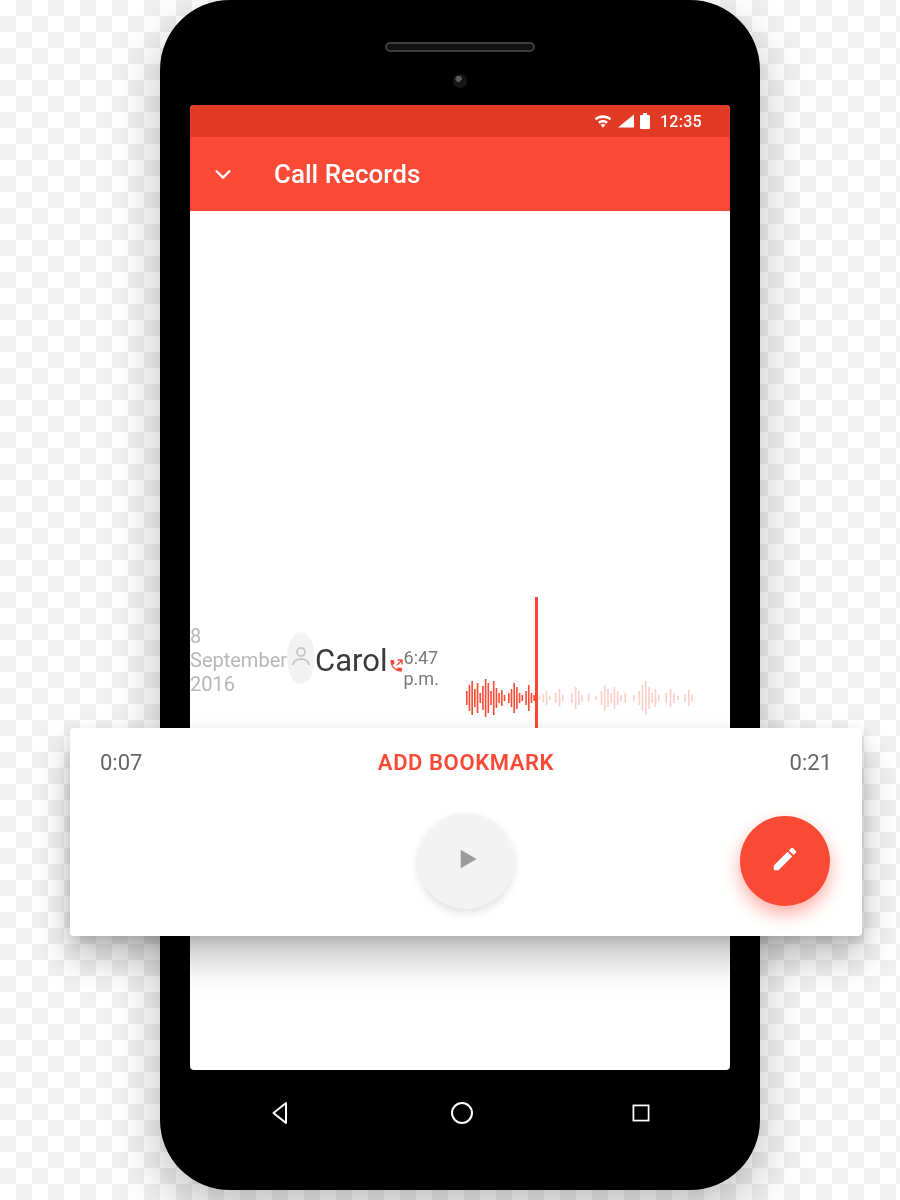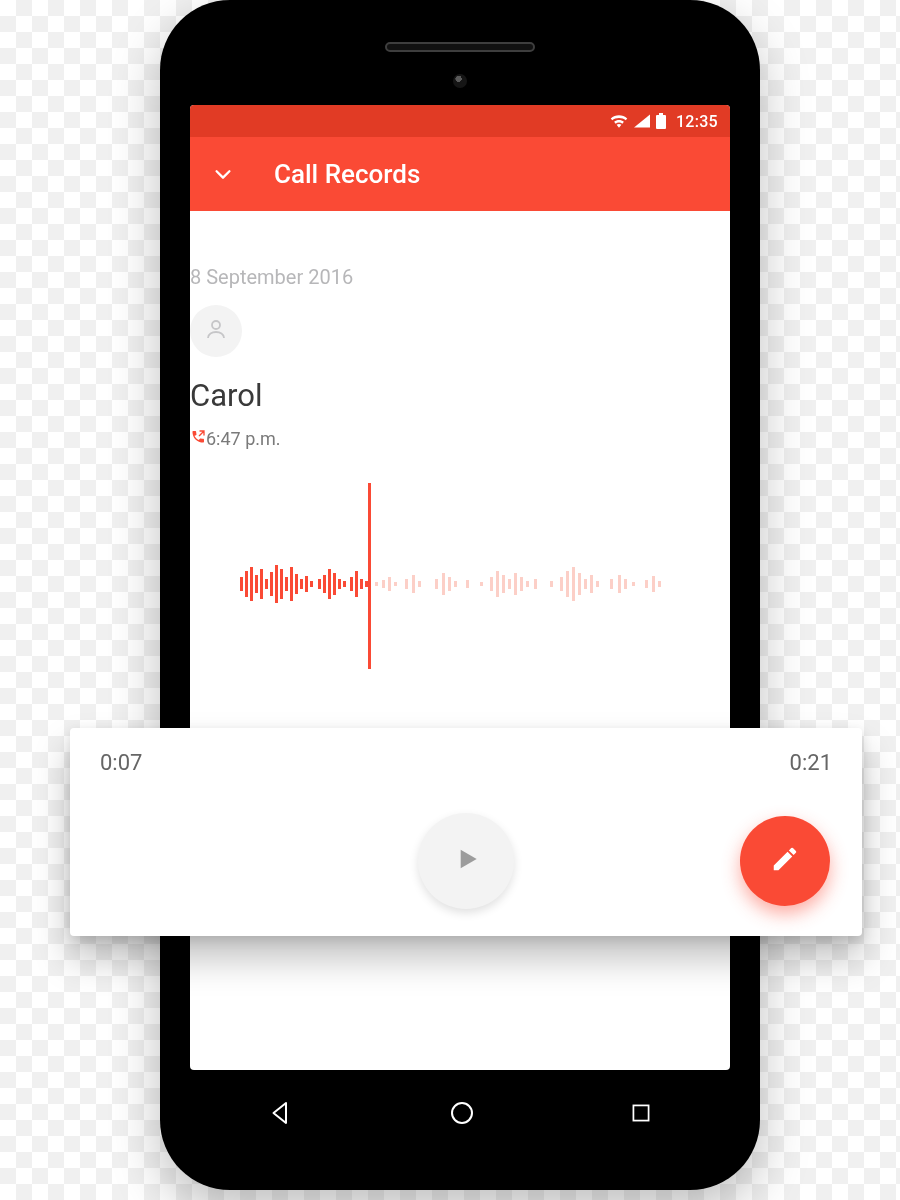--- a/index.html
+++ b/index.html
@@ -78,21 +78,21 @@
 
   
   .status-bar {
     height: 32px;
     background: var(--accent-dark);
     color: #fff;
     display: flex;
     justify-content: flex-end;
     align-items: center;
     gap: 6px;
-    padding: 0 12px;
+    padding: 0 28px;
     font-size: 16px;
     letter-spacing: .3px;
   }
   .status-bar svg { display:block; }
   .status-time { margin-left: 4px; font-weight: 500; }
 
   .app-bar {
     height: 74px;
     background: var(--accent);
     color: #fff;
@@ -102,21 +102,22 @@
     padding: 0 22px;
     font-size: 26px;
     font-weight: 500;
   }
   .app-bar .chev { display:flex; }
 
   
   .detail {
     padding-top: 54px;
     display: flex;
-    flex-direction: column;
+    flex-direction: row;
+    align-items: center;
     flex: 1 0 auto;
   }
   .date {
     color: var(--muted);
     font-size: 20px;
     margin-bottom: 16px;
   }
   .avatar {
     width: 52px;
     height: 52px;
@@ -376,20 +377,21 @@
       <svg width="26" height="26" viewBox="0 0 24 24" fill="none" stroke="#fff" stroke-width="1.6">
           <rect x="5" y="5" width="14" height="14"></rect>
         </svg>
     </span>
   </div>
 </div>
 
 <div class="playback-card">
   <div class="playback-top">
     <span>0:07</span>
+    <span class="bookmark-btn">ADD BOOKMARK</span>
     <span>0:21</span>
   </div>
 
   <div class="play-btn">
     <span>
       <svg width="32" height="32" viewBox="0 0 24 24" fill="#9c9c9c">
           <path d="M8 5v14l12-7z"></path>
         </svg>
     </span>
   </div>

